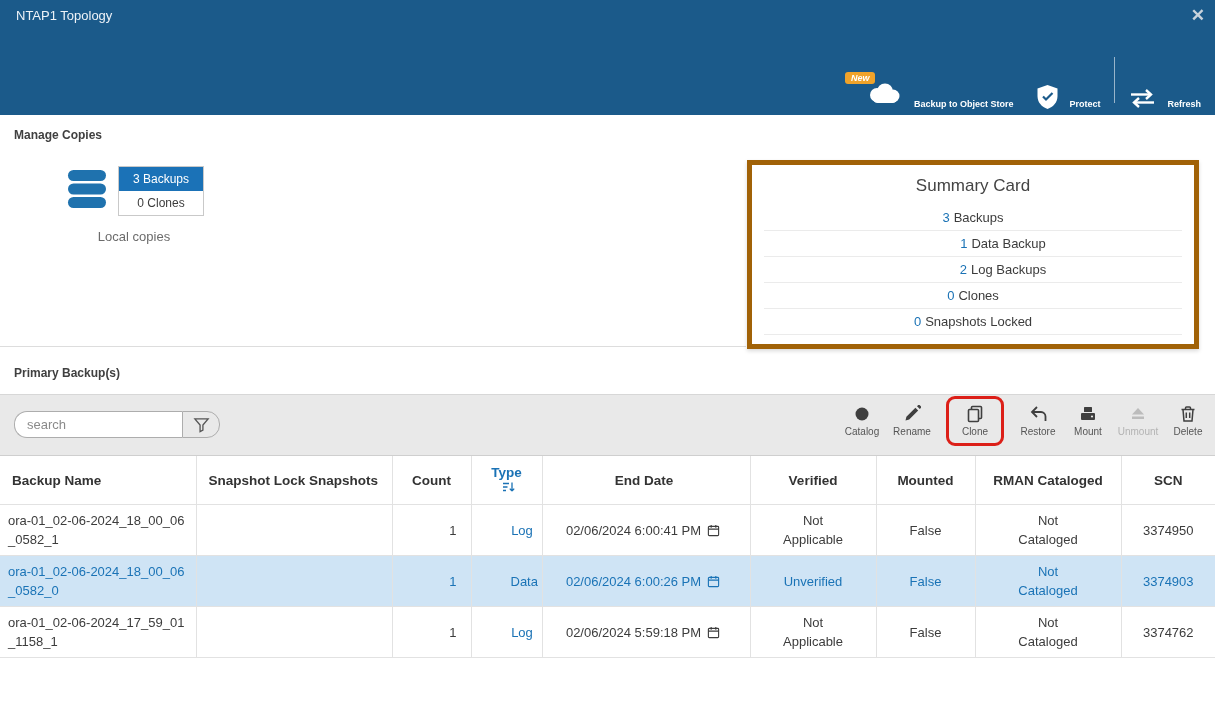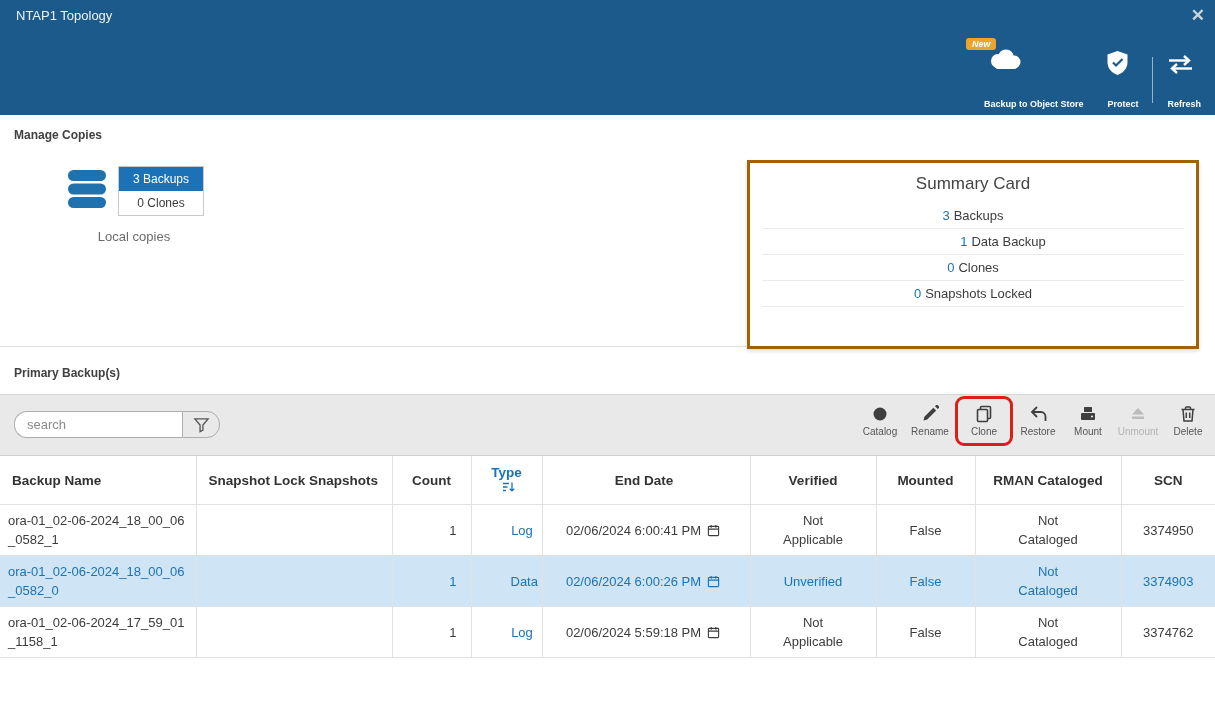--- a/index.html
+++ b/index.html
@@ -7,39 +7,39 @@
   body {
     font-family: "Liberation Sans", sans-serif;
     background:#ffffff; color:#3c3c3c; overflow:hidden; position:relative;
   }
 
   
   .titlebar { height:115px; background:#1b5a8a; position:relative; }
   .window-title { position:absolute; top:8px; left:16px; font-size:13px; color:#eef3f8; }
   .close-btn { position:absolute; top:5px; right:10px; font-size:17px; color:#c9d3dc; cursor:pointer; font-weight:bold; }
   .header-actions { position:absolute; right:2px; bottom:6px; display:flex; align-items:flex-end; }
-  .h-action { display:flex; flex-direction:column; align-items:flex-start; justify-content:flex-end; gap:24px; padding:0 12px; height:66px; cursor:pointer; }
+  .h-action { display:flex; align-items:flex-end; justify-content:flex-end; gap:11px; padding:0 12px; height:66px; cursor:pointer; }
   .h-label { font-size:9px; font-weight:bold; color:#ffffff; white-space:nowrap; }
   .icon-wrap { position:relative; }
   .new-badge { position:absolute; left:-18px; top:-9px; background:#f0a32a; color:#fff; font-size:9px; font-style:italic; font-weight:bold; padding:1px 6px; border-radius:3px; }
   .vdiv { width:1px; height:46px; background:rgba(255,255,255,.55); margin:0 2px 6px; }
 
   
   .section-title { position:absolute; font-size:12px; color:#404040; }
   #manage-title { top:128px; left:14px; }
   .copies-widget { position:absolute; top:166px; left:64px; display:flex; gap:8px; align-items:flex-start; }
   .copies-box { border:1px solid #c9c9c9; width:86px; background:#fff; }
   .backups-btn { background:#1b72b7; color:#fff; text-align:center; font-size:12px; padding:5px 4px; cursor:pointer; }
   .clones-btn { text-align:center; font-size:12px; color:#3c3c3c; padding:5px 4px; background:#fff; cursor:pointer; }
   .local-copies { position:absolute; top:229px; left:60px; width:148px; text-align:center; color:#6b6b6b; font-size:13px; }
   .left-divider { position:absolute; top:346px; left:0; width:746px; height:1px; background:#ddd; }
 
   
   .summary-card { position:absolute; left:747px; top:160px; width:452px; height:189px; background:#fff;
-    border:3px solid #a16207; box-shadow:0 2px 4px rgba(0,0,0,.15); }
+    border:5px solid #a16207; box-shadow:0 2px 4px rgba(0,0,0,.15); }
   .summary-title { text-align:center; font-size:17px; color:#444; padding:11px 0 9px; }
   .sum-row { height:26px; line-height:25px; text-align:center; border-bottom:1px solid #ebebeb; margin:0 12px; font-size:13px; color:#3c3c3c; }
   .sum-row .num { color:#1a72b5; margin-right:4px; }
   .sum-row.indent { padding-left:60px; }
 
   
   #primary-title { top:366px; left:14px; }
   .table-area { position:absolute; top:394px; left:0; right:0; }
   .toolbar { height:62px; background:#e9e9e9; border-top:1px solid #d7d7d7; border-bottom:1px solid #cfcfcf; position:relative; }
   .searchbox { position:absolute; left:14px; top:16px; display:flex; }
@@ -49,21 +49,21 @@
   .searchbox input::placeholder { color:#8a8a8a; }
   .filter-btn { width:38px; height:27px; border:1px solid #adadad; border-radius:0 13px 13px 0;
     display:flex; align-items:center; justify-content:center; background:transparent; cursor:pointer; }
   .tb-buttons { position:absolute; right:2px; top:5px; display:flex; align-items:center; }
   .tb-btn { display:flex; flex-direction:column; align-items:center; justify-content:center; gap:3px;
     width:50px; padding:5px 0; font-size:10px; color:#555; background:none; border:none; cursor:pointer;
     font-family:"Liberation Sans", sans-serif; }
   .tb-btn svg { color:#3f3f3f; }
   .tb-btn.disabled { color:#b3b3b3; }
   .tb-btn.disabled svg { color:#bcbcbc; }
-  .annotation { border:3px solid #dc1f18; border-radius:9px; margin:-4px 0; padding:1px 1px; }
+  .annotation { border:3px solid #dc1f18; border-radius:9px; margin:-4px 9px; padding:1px 1px; }
 
   
   table { border-collapse:collapse; width:1215px; table-layout:fixed; background:#fff; }
   th, td { border:1px solid #e2e2e2; }
   th:first-child, td:first-child { border-left:none; }
   th:last-child, td:last-child { border-right:none; }
   thead th { border-top:none; font-size:13.5px; font-weight:bold; color:#333; text-align:left;
     padding:9px 12px; background:#fff; }
   th.al-c { text-align:center; } th.al-r { text-align:center; padding-right:16px; }
   th.c-type { color:#1a72b5; }
@@ -141,20 +141,23 @@
 <div class="local-copies">Local copies</div>
 <div class="left-divider"></div>
 
 <aside class="summary-card">
   <div class="summary-title">Summary Card</div>
   <div class="sum-row">
     <span class="num">3</span><span class="lbl">Backups</span>
   </div>
   <div class="sum-row indent">
     <span class="num">1</span><span class="lbl">Data Backup</span>
+  </div>
+  <div class="sum-row indent">
+    <span class="num">2</span><span class="lbl">Log Backups</span>
   </div>
   <div class="sum-row">
     <span class="num">0</span><span class="lbl">Clones</span>
   </div>
   <div class="sum-row">
     <span class="num">0</span><span class="lbl">Snapshots Locked</span>
   </div>
 </aside>
 
 <h2 class="section-title" id="primary-title">Primary Backup(s)</h2>

